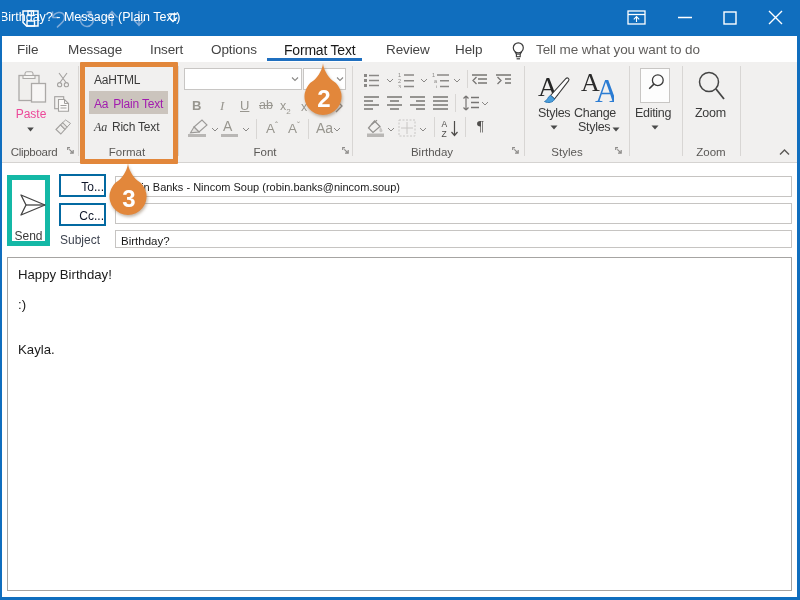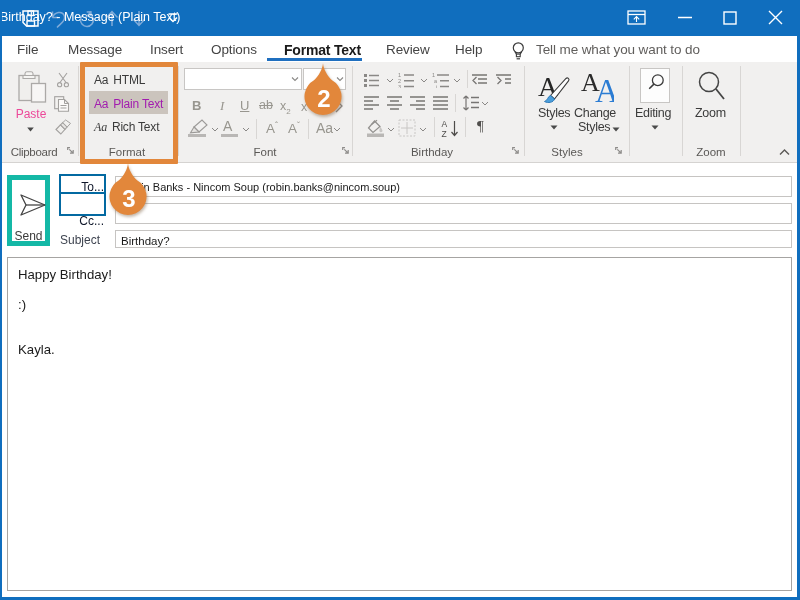--- a/index.html
+++ b/index.html
@@ -63,21 +63,21 @@
   <svg class="abs" style="left:768px;top:10px" width="15" height="15" viewBox="0 0 15 15">
       <path d="M1 1 L14 14 M14 1 L1 14" stroke="#fff" stroke-width="1.4"></path>
     </svg>
 </div>
 
 <div id="tabs">
   <div class="tab" style="left:17px">File</div>
   <div class="tab" style="left:68px">Message</div>
   <div class="tab" style="left:150px">Insert</div>
   <div class="tab" style="left:211px">Options</div>
-  <div class="tab" style="left:284px;color:#1a1a1a;font-weight:bold;font-size:14px;top:6px;letter-spacing:-0.2px">Format Text</div>
+  <div class="tab" style="left:284px;color:#1a1a1a;font-weight:normal;font-size:14px;top:6px;letter-spacing:-0.2px">Format Text</div>
   <div class="tab" style="left:386px">Review</div>
   <div class="tab" style="left:455px">Help</div>
   <svg class="abs" style="left:511px;top:6px" width="15" height="18" viewBox="0 0 15 18">
     <circle cx="7.3" cy="5.8" r="5" fill="none" stroke="#3b3b3b" stroke-width="1.2"></circle>
     <path d="M4 9.9 L5.5 12.1 M10.6 9.9 L9.1 12.1" stroke="#3b3b3b" stroke-width="1.2"></path>
     <rect x="5.4" y="12.1" width="3.8" height="2.6" fill="none" stroke="#3b3b3b" stroke-width="1.1"></rect>
     <path d="M5.6 16.8 H9" stroke="#3b3b3b" stroke-width="1.2"></path>
   </svg>
   <div class="tab" style="left:536px;color:#605e5c">Tell me what you want to do</div>
   <div class="abs" style="left:267px;top:22px;width:95px;height:3px;background:#1f6fbf"></div>
@@ -115,21 +115,21 @@
   <path d="M1 10.5 L5.5 5.8 L10 10.3 L5.8 15 Z" fill="#f1f0ee" stroke="#a3a19f" stroke-width="1.1"></path>
   <path d="M5.5 5.8 L7.8 3.6 L12.2 8 L10 10.3 Z" fill="#e7e5e3" stroke="#a3a19f" stroke-width="1.1"></path>
   <path d="M7.8 3.6 L10.8 0.8 L11.8 1.8 L15.5 4.4 L12.2 8 Z" fill="#f1f0ee" stroke="#a3a19f" stroke-width="1"></path>
 </svg>
 <div class="glabel" style="left:4px;width:60px;letter-spacing:-0.3px;font-size:11.5px">Clipboard</div>
 <svg class="abs" style="left:67px;top:147px" width="8" height="8" viewBox="0 0 8 8">
   <path d="M0.7 3 V0.7 H3" fill="none" stroke="#8e8c8a" stroke-width="1.2"></path>
   <path d="M2.3 2.3 L6 6 M6.2 3 V6.2 H3" fill="none" stroke="#8e8c8a" stroke-width="1.2"></path>
 </svg>
 
-<div class="txt" style="left:94px;top:73px;font-size:12px;letter-spacing:-0.2px;color:#3b3b3b">Aa<span style="margin-left:5px">HTML</span></div>
+<div class="txt" style="left:94px;top:73px;font-size:12px;letter-spacing:-0.2px;color:#3b3b3b">Aa<span style="">HTML</span></div>
 <div class="abs" style="left:89px;top:91px;width:79px;height:23px;background:#cbc4bd"></div>
 <div class="txt" style="left:94px;top:97px;font-size:12px;letter-spacing:-0.2px;color:#a21caf">Aa<span style="margin-left:5px">Plain Text</span></div>
 <div class="txt" style="left:94px;top:120px;font-size:12px;letter-spacing:-0.2px;color:#3b3b3b"><i style="font-family:'Liberation Serif',serif">Aa</i><span style="margin-left:5px">Rich Text</span></div>
 <div class="glabel" style="left:97px;width:60px;font-size:11.5px">Format</div>
 
 <div class="abs" style="left:184px;top:68px;width:118px;height:22px;background:#fff;border:1px solid #c8c6c4"></div>
 <svg class="abs" style="left:291px;top:77px" width="8" height="5" viewBox="0 0 8 5">
     <path d="M1 0.5 L4 3.5 L7 0.5" fill="none" stroke="#8a8886" stroke-width="1.1"></path>
   </svg>
 <div class="abs" style="left:303px;top:68px;width:43px;height:22px;background:#fff;border:1px solid #c8c6c4"></div>
@@ -303,21 +303,21 @@
 
 <div id="composer"></div>
 <div class="abs" style="left:7px;top:175px;width:43px;height:71px;background:#fff;border:5px solid #14b8a6">
   <svg class="abs" style="left:6px;top:11px" width="30" height="28" viewBox="0 0 30 28">
     <path d="M3 4 L27 14 L3 24 L8 14 Z" fill="none" stroke="#444" stroke-width="1.3" stroke-linejoin="round"></path>
     <path d="M8 14 H27" stroke="#444" stroke-width="1.3"></path>
   </svg>
   <div class="txt" style="left:0;top:49px;width:100%;text-align:center;font-size:12px;color:#3b3b3b">Send</div>
 </div>
 <div class="btn" style="left:59px;top:174px;width:47px;height:23px;padding-top:4px">To...</div>
-<div class="btn" style="left:59px;top:192px;width:47px;height:23px;padding-top:20px">Cc...</div>
+<div class="btn" style="left:59px;top:203px;width:47px;height:23px;padding-top:4px">Cc...</div>
 <div class="txt" style="left:60px;top:233px;font-size:12px;color:#3e4450">Subject</div>
 <div class="field" style="top:176px;height:21px;font-size:11px">Robin Banks - Nincom Soup (robin.banks@nincom.soup)</div>
 <div class="field" style="top:203px;height:21px"></div>
 <div class="field" style="top:230px;height:18px">Birthday?</div>
 
 <div id="bodybox">Happy Birthday!<br><br>:)<br><br><br>Kayla.</div>
 
 <div class="callout" style="left:80px;top:62px;width:98px;height:102px"></div>
 
 <svg class="balloon" style="left:293px;top:58px" width="60" height="80" viewBox="0 0 60 80">

